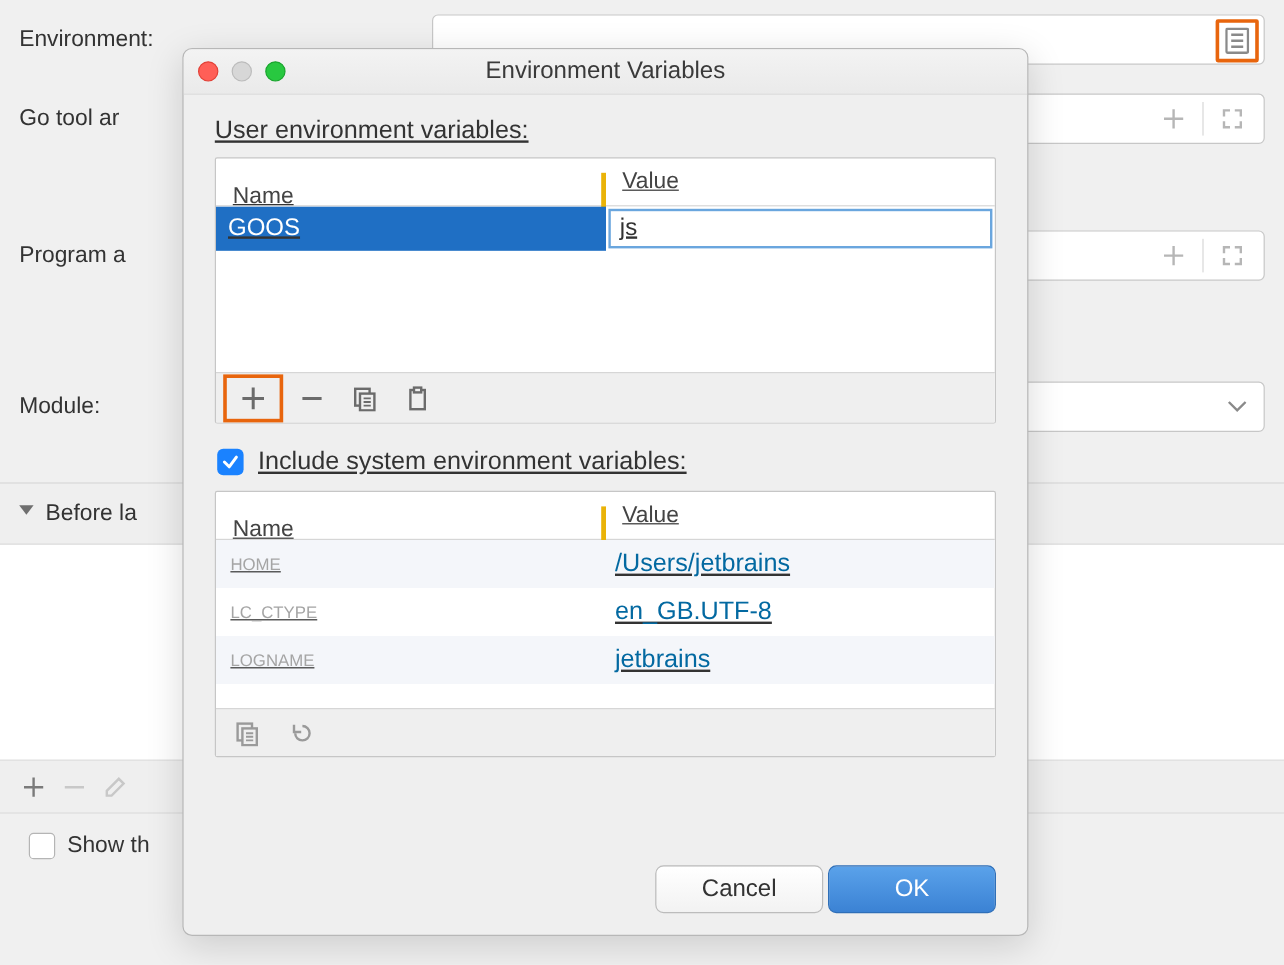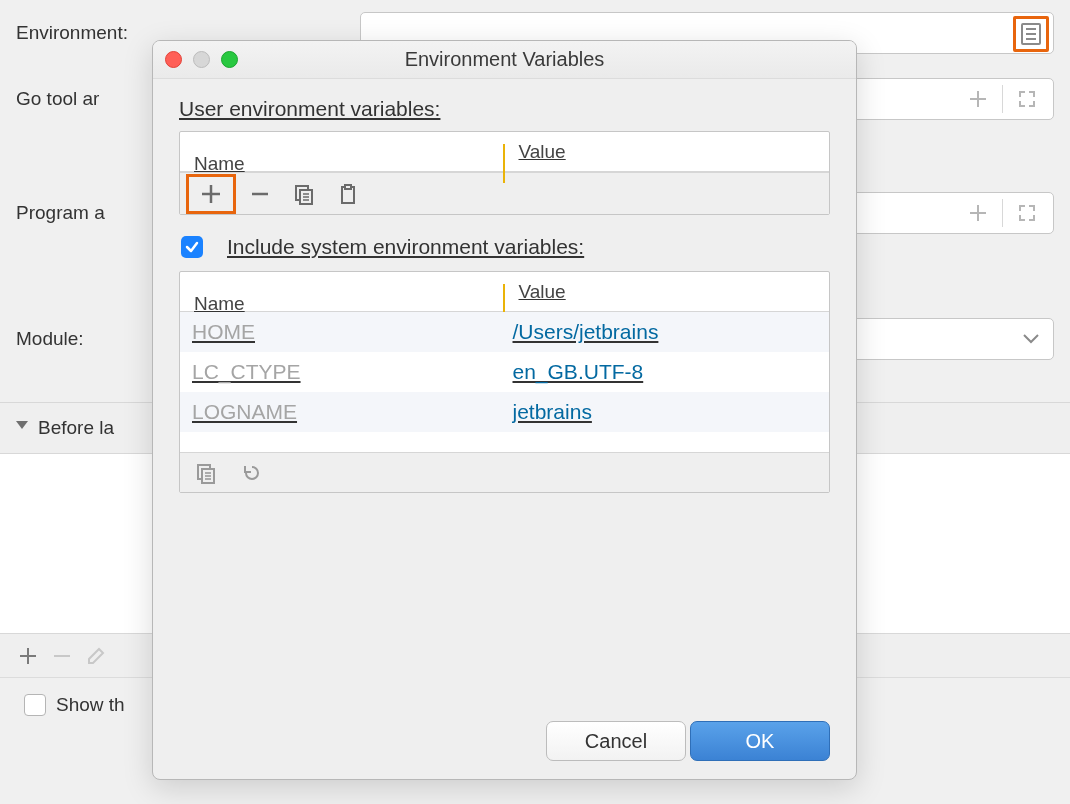--- a/index.html
+++ b/index.html
@@ -199,21 +199,21 @@
     display: flex;
     height: 40px;
     align-items: center;
     border-bottom: 1px solid #d6d6d6;
   }
   .th {
     padding-left: 14px;
     font-size: 19px;
     color: #444;
   }
-  .col-name { width: 50%; border-right: 2px solid #eab308; height:100%; display:flex; align-items:center;margin-top:24px;}
+  .col-name { width: 50%; border-right: 4px solid #eab308; height:100%; display:flex; align-items:center;margin-top:24px;}
   .col-val  { flex: 1; height:100%; display:flex; align-items:center;}
   .tbl-body {
     height: 138px;
     overflow: hidden;
   }
   .tr {
     display: flex;
     height: 37px;
     align-items: stretch;
   }
@@ -253,21 +253,21 @@
     font-size: 24px;
   }
   .tbar-btn.hl {
     width: 50px; height: 40px;
     border: 3px solid #e8650d;
   }
 
   .chk-row {
     display: flex;
     align-items: center;
-    gap: 24px;
+    gap: 12px;
     margin: 20px 0 12px 2px;
     font-size: 21px;
   }
   .chk {
     width: 22px; height: 22px;
     border-radius: 5px;
     background: #1a82ff;
     display:flex; align-items:center; justify-content:center;
   }
   .chk svg { display:block; }
@@ -287,21 +287,21 @@
   .sys-row {
     display:flex;
     height: 40px;
     align-items:center;
   }
   .sys-row:nth-child(odd){ background:#f4f6fa; }
   .sys-name {
     width: 50%;
     padding-left: 12px;
     color: #a5a5a5;
-    font-size: 21px;
+    font-size: 14px;
   }
   .sys-val {
     flex:1;
     padding-left: 8px;
     color: #0369a1;
     font-size: 21px;
   }
   .sys-toolbar {
     height: 40px;
     border-top:1px solid #d6d6d6;
@@ -450,20 +450,26 @@
   </div>
 
   <div class="dialog-body">
     <div class="section-label">User environment variables:</div>
 
     <div class="tbl">
       <div class="tbl-head">
         <div class="th col-name">Name</div>
         <div class="th col-val">Value</div>
       </div>
+      <div class="tbl-body">
+        <div class="tr tr-sel">
+          <div class="td td-name">GOOS</div>
+          <div class="td td-val">js</div>
+        </div>
+      </div>
       <div class="tbl-toolbar">
         <span class="tbar-btn hl">
           <svg width="22" height="22" viewBox="0 0 22 22">
               <line x1="11" y1="2" x2="11" y2="20" stroke="#6b6b6b" stroke-width="2.5"></line>
               <line x1="2" y1="11" x2="20" y2="11" stroke="#6b6b6b" stroke-width="2.5"></line>
             </svg>
         </span>
         <span class="tbar-btn">
           <svg width="22" height="22" viewBox="0 0 22 22">
               <line x1="3" y1="11" x2="19" y2="11" stroke="#6b6b6b" stroke-width="2.5"></line>

